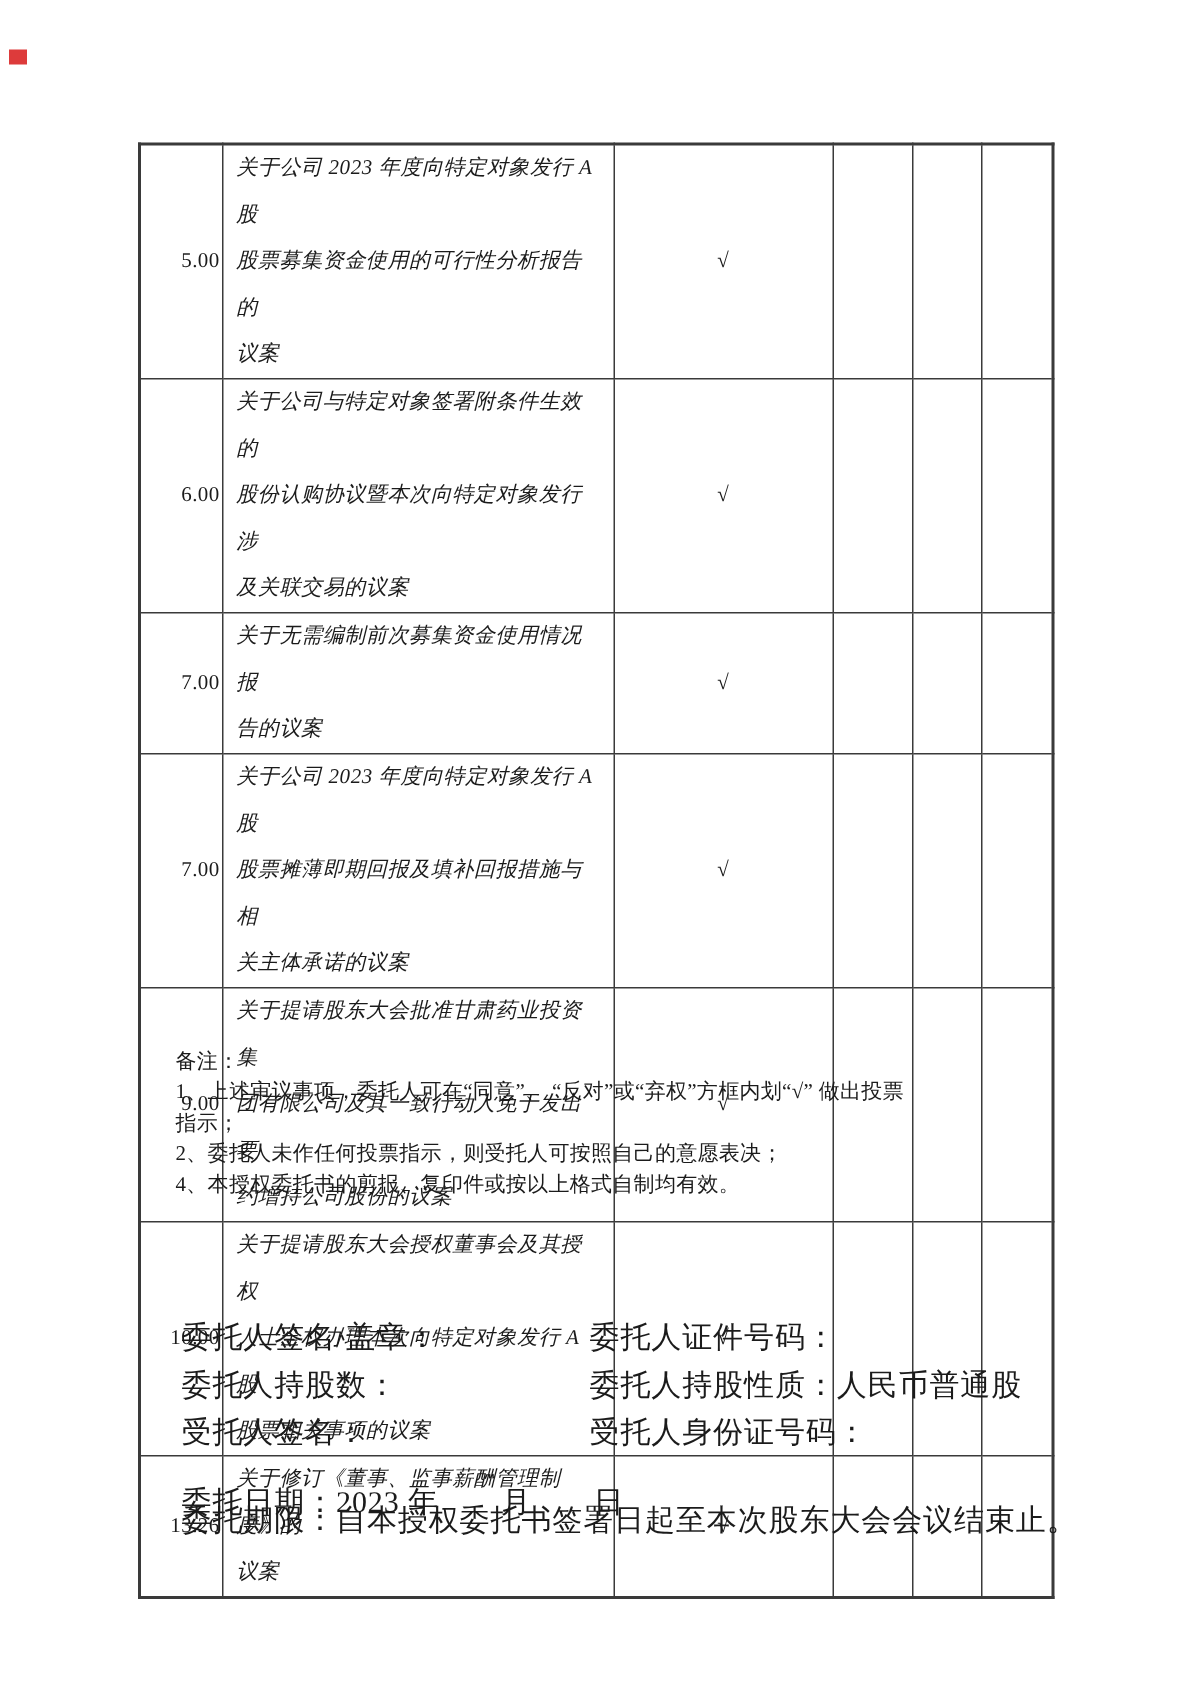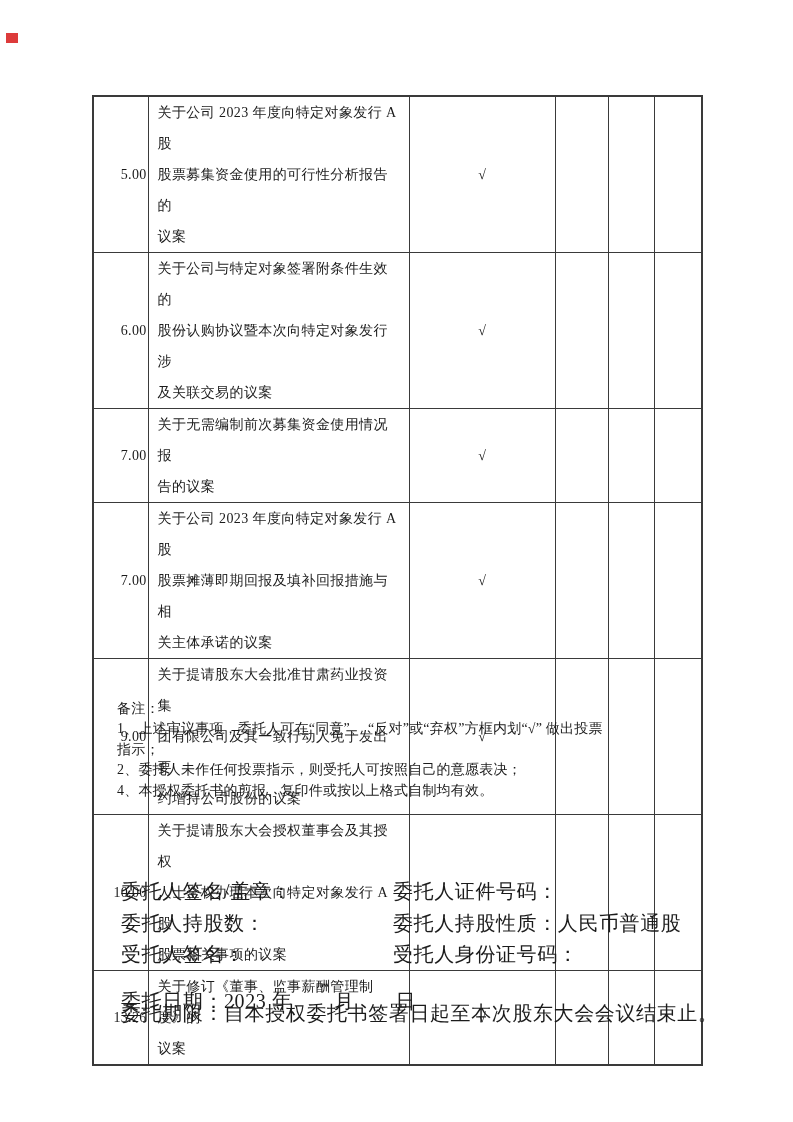--- a/index.html
+++ b/index.html
@@ -29,20 +29,21 @@
     font-size:14px;
     color:#1b1b1b;
   }
   td.no{text-align:right;letter-spacing:0.3px;}
   td.desc{
     text-align:left;
     padding:0 9px;
     line-height:31px;
     white-space:pre-line;
     letter-spacing:0.4px;
+    font-style:italic;
   }
   td.mark{text-align:center;font-size:15px;}
   tr.rh1{height:93px;}
   tr.rh2{height:95px;}
   tr.rh3{height:65px;}
   tr.rh4{height:95px;}
   tr.rh5{height:93px;}
   tr.rh6{height:97px;}
   tr.rh7{height:60px;}
   .notes{

